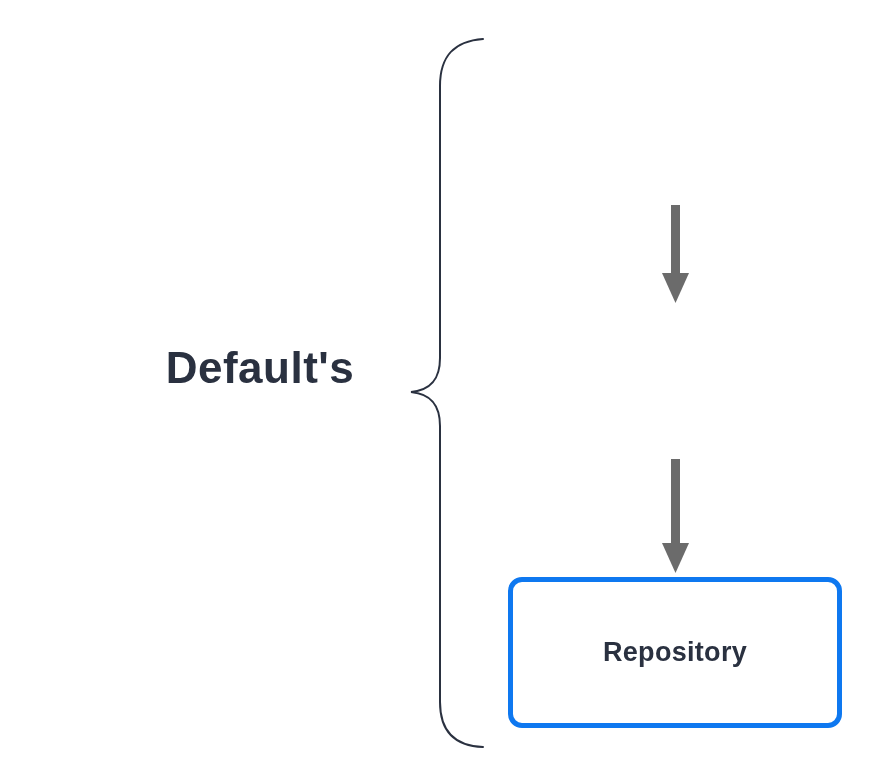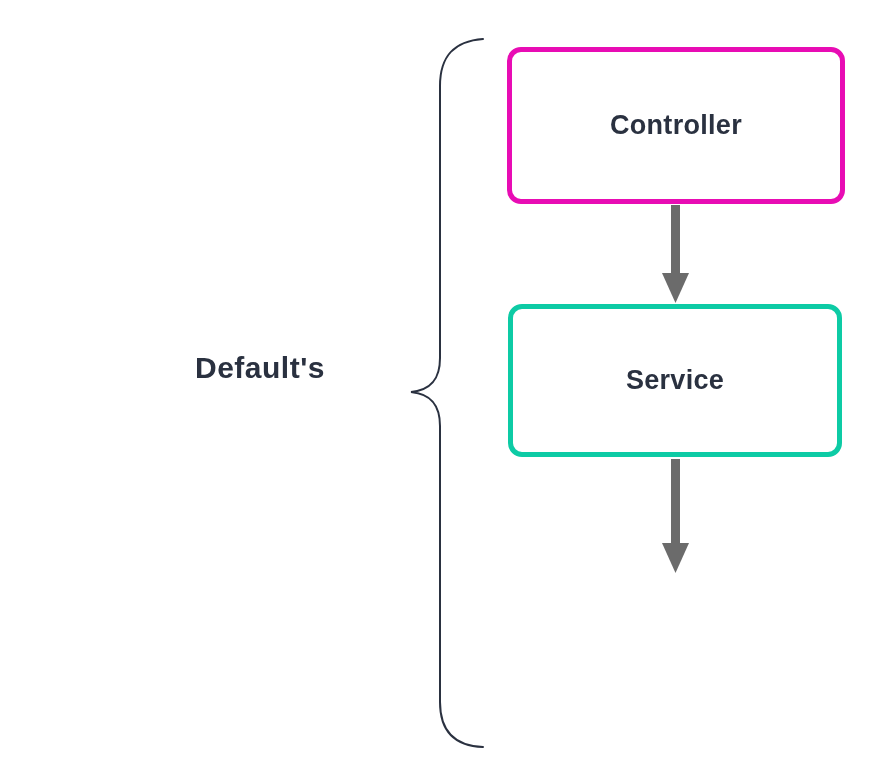--- a/index.html
+++ b/index.html
@@ -22,21 +22,21 @@
     width: 880px;
     height: 780px;
     pointer-events: none;
   }
   .diagram-title {
     position: absolute;
     left: 95px;
     top: 344px;
     width: 330px;
     text-align: center;
-    font-size: 30px;
+    font-size: 44px;
     font-weight: bold;
     line-height: 47px;
     letter-spacing: 0.5px;
     color: #2A3140;
   }
   .node-box {
     position: absolute;
     background: #ffffff;
     border-style: solid;
     border-width: 5px;
@@ -84,22 +84,19 @@
     <g>
       <rect x="671" y="459" width="9" height="86" style="fill: rgb(107, 107, 107);"></rect>
       <polygon points="662,543 689,543 675.5,573" style="fill: rgb(107, 107, 107);"></polygon>
     </g>
   </svg>
 
   <div class="diagram-title" style="color: rgb(42, 49, 64);">
     <div>Default's</div>
   </div>
 
-  <div class="node-box controller" style="border-color: rgb(232, 12, 180); background: rgb(255, 255, 255);">
-    <span class="node-label" style="color: rgb(42, 49, 64);">Controller</span>
+
+
+  <div class="node-box repository" style="border-color: rgb(14, 120, 240); background: rgb(255, 255, 255);">
+    <span class="node-label" style="color: rgb(42, 49, 64);">Repository</span>
   </div>
-
-  <div class="node-box service" style="border-color: rgb(13, 203, 165); background: rgb(255, 255, 255);">
-    <span class="node-label" style="color: rgb(42, 49, 64);">Service</span>
-  </div>
-
 
 </div>
 
 </body></html>

